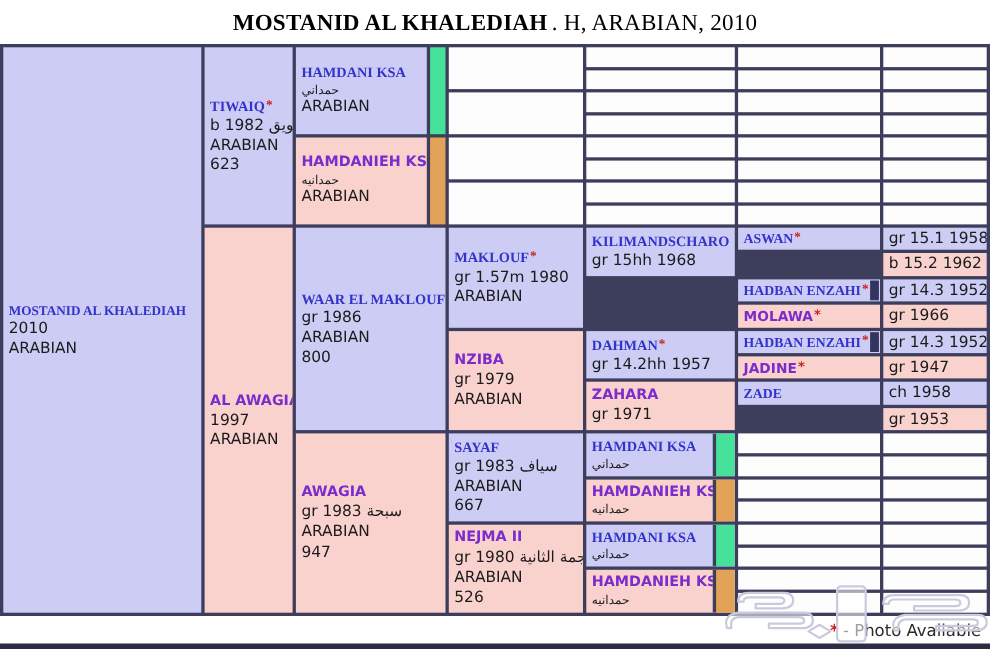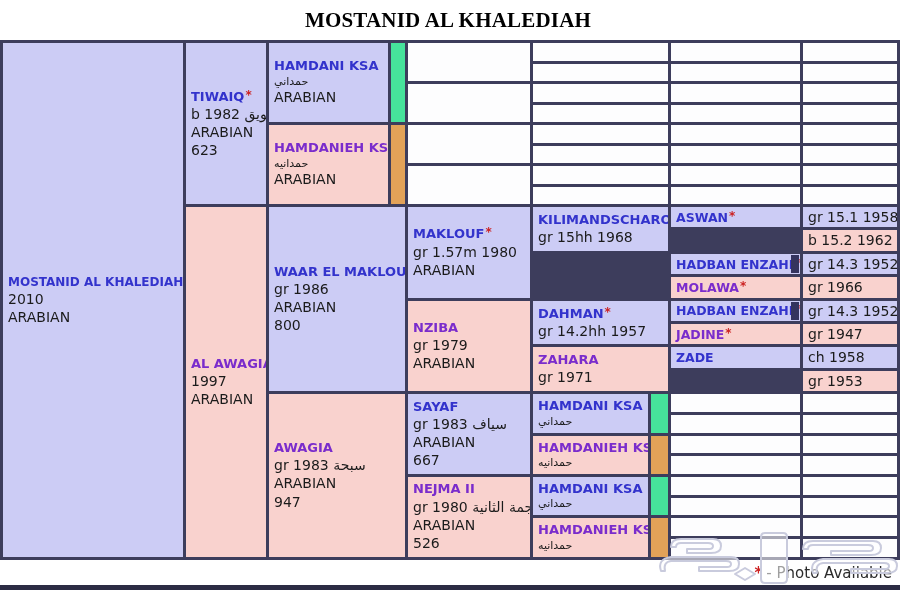--- a/index.html
+++ b/index.html
@@ -29,21 +29,21 @@
     box-sizing:border-box;position:relative;overflow:hidden;
     display:flex;flex-direction:column;justify-content:center;
     padding:1px 3px 1px 5px;
   }
   .lav{background:#ccccf5;}
   .pink{background:#f9d2ce;}
   .white{background:#fdfdfe;}
   .strip-g{background:#46e29b;padding:0;}
   .strip-o{background:#e2a258;padding:0;}
   .nm{font-weight:bold;font-size:13px;line-height:1.25;white-space:nowrap;}
-  .m{color:#3333cc;}
+  .m{color:#3333cc;font-family:Liberation Serif, serif;}
   .f{color:#7a2ccc;}
   .mk{color:#cc2222;font-weight:bold;margin-left:1px;font-size:12px;vertical-align:2px;}
   .dt{font-size:14px;color:#1b1b1b;line-height:1.3;white-space:nowrap;}
   .ar{font-size:11px;line-height:1.25;}
   .sm .nm{font-size:12px;}
   .g6 .nm{font-size:12.5px;}
   .side-strip{position:absolute;top:0;bottom:0;right:0;width:17px;border-left:3px solid #3d3d5c;}
   .side-strip.g{background:#46e29b;}
   .side-strip.o{background:#e2a258;}
   .inbred-marker{position:absolute;top:1px;bottom:1px;right:1px;width:8px;background:#34345e;}
@@ -59,20 +59,21 @@
   
   .watermark{position:absolute;left:653px;top:527px;width:247px;height:62px;z-index:6;pointer-events:none;}
 </style>
 </head>
 <body>
 
 <div id="stage">
 
   <div class="title">
     <span class="tb">MOSTANID AL KHALEDIAH</span>
+    <span>. H, ARABIAN, 2010</span>
   </div>
 
   <div class="pedigree" id="grid">
 
     <div class="cell lav sm" style="grid-column:1;grid-row:1/span 24">
       <div class="nm m"><span>MOSTANID AL KHALEDIAH</span><span class="mk"></span></div>
       <div class="dt">2010</div>
       <div class="dt">ARABIAN</div>
     </div>
 

